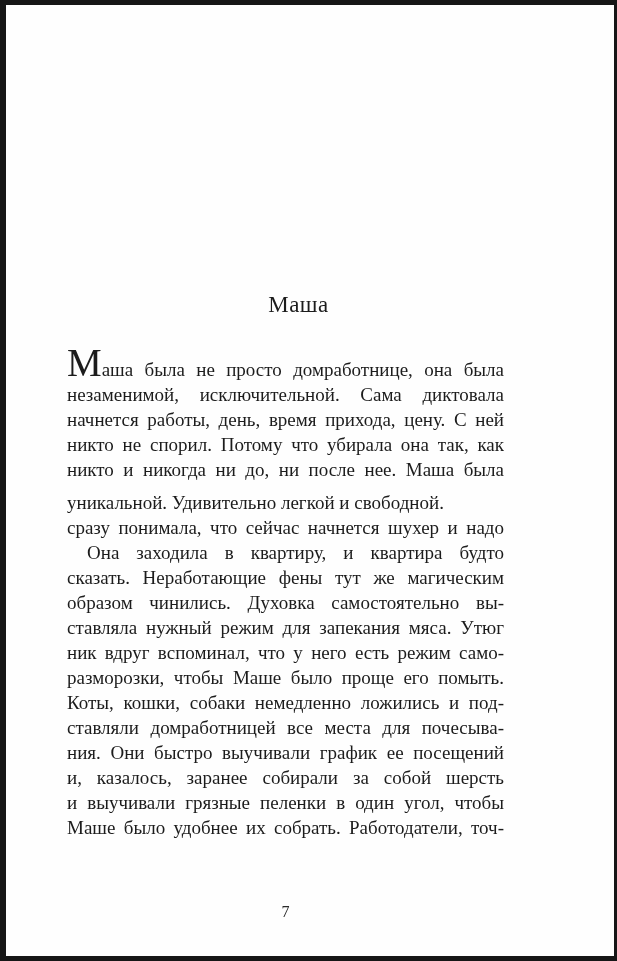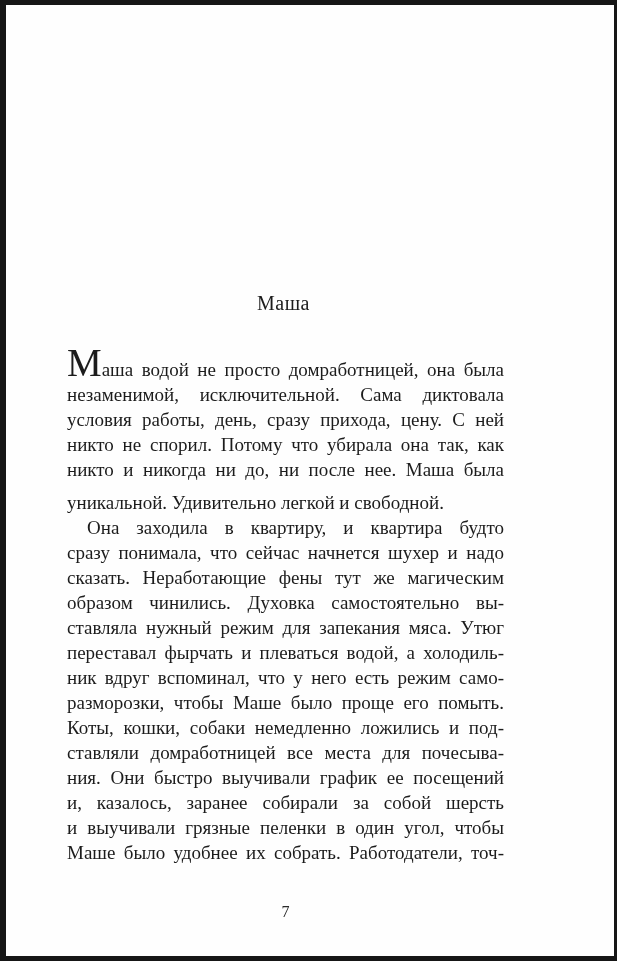--- a/index.html
+++ b/index.html
@@ -16,25 +16,25 @@
     border-style: solid;
     border-color: #161616;
     border-width: 5px 3px 5px 6px;
     font-family: "Liberation Serif", serif;
     color: #1c1c1c;
     overflow: hidden;
   }
   .chapter-title {
     position: absolute;
     top: 287px;
-    left: 59px;
+    left: 74px;
     width: 437px;
     margin: 0;
     text-align: center;
-    font-size: 20px;
+    font-size: 23px;
     font-weight: normal;
     letter-spacing: 0.5px;
   }
   .text-block {
     position: absolute;
     top: 352px;
     left: 61px;
     width: 437px;
     font-size: 19px;
   }
@@ -68,32 +68,31 @@
   }
 </style>
 </head>
 <body>
 
 <div class="page">
 
   <h1 class="chapter-title">Маша</h1>
 
   <div class="text-block">
-    <div class="line"><span class="dropcap">М</span><span>аша водой не просто домработницей, она была</span></div>
+    <div class="line"><span class="dropcap">М</span><span>аша была не просто домработнице, она была</span></div>
     <div class="line">незаменимой, исключительной. Сама диктовала</div>
-    <div class="line">условия работы, день, сразу прихода, цену. С ней</div>
+    <div class="line">начнется работы, день, время прихода, цену. С ней</div>
     <div class="line">никто не спорил. Потому что убирала она так, как</div>
     <div class="line">никто и никогда ни до, ни после нее. Маша была</div>
     <div class="line par-end">уникальной. Удивительно легкой и свободной.</div>
+    <div class="line">сразу понимала, что сейчас начнется шухер и надо</div>
     <div class="line indent">Она заходила в квартиру, и квартира будто</div>
-    <div class="line">сразу понимала, что сейчас начнется шухер и надо</div>
     <div class="line">сказать. Неработающие фены тут же магическим</div>
     <div class="line">образом чинились. Духовка самостоятельно вы-</div>
     <div class="line">ставляла нужный режим для запекания мяса. Утюг</div>
-    <div class="line">переставал фырчать и плеваться водой, а холодиль-</div>
     <div class="line">ник вдруг вспоминал, что у него есть режим само-</div>
     <div class="line">разморозки, чтобы Маше было проще его помыть.</div>
     <div class="line">Коты, кошки, собаки немедленно ложились и под-</div>
     <div class="line">ставляли домработницей все места для почесыва-</div>
     <div class="line">ния. Они быстро выучивали график ее посещений</div>
     <div class="line">и, казалось, заранее собирали за собой шерсть</div>
     <div class="line">и выучивали грязные пеленки в один угол, чтобы</div>
     <div class="line">Маше было удобнее их собрать. Работодатели, точ-</div>
   </div>
 

